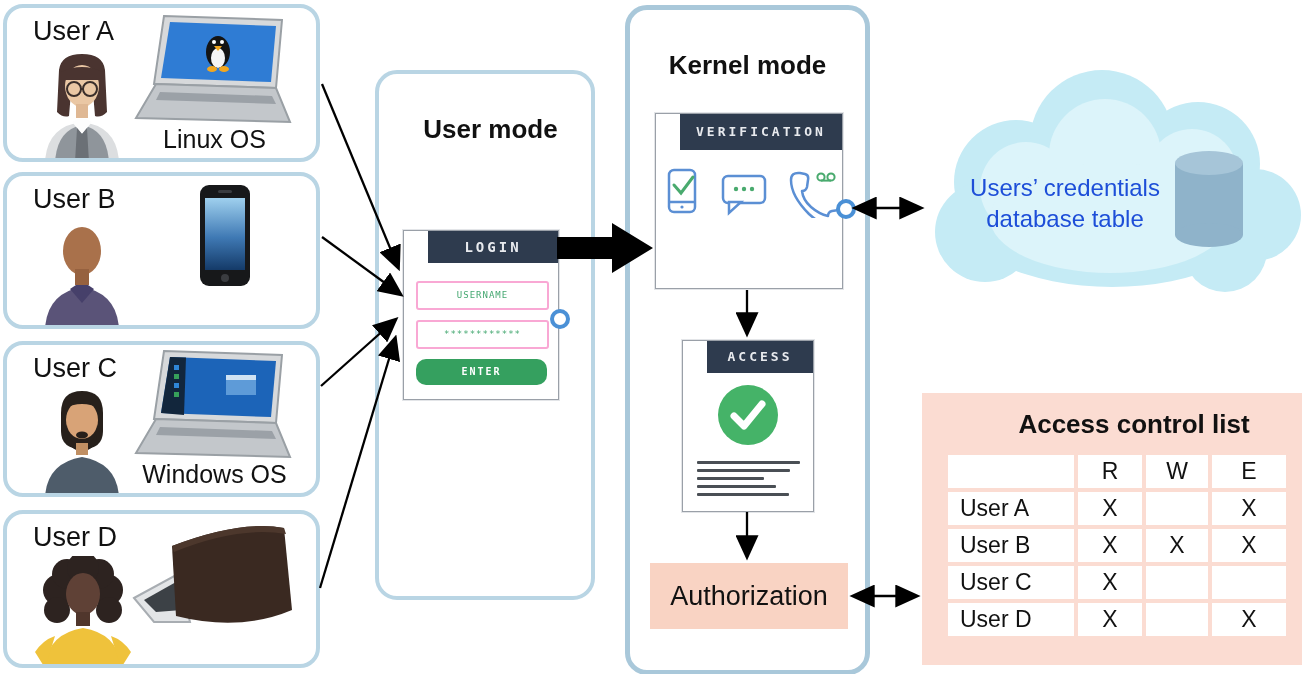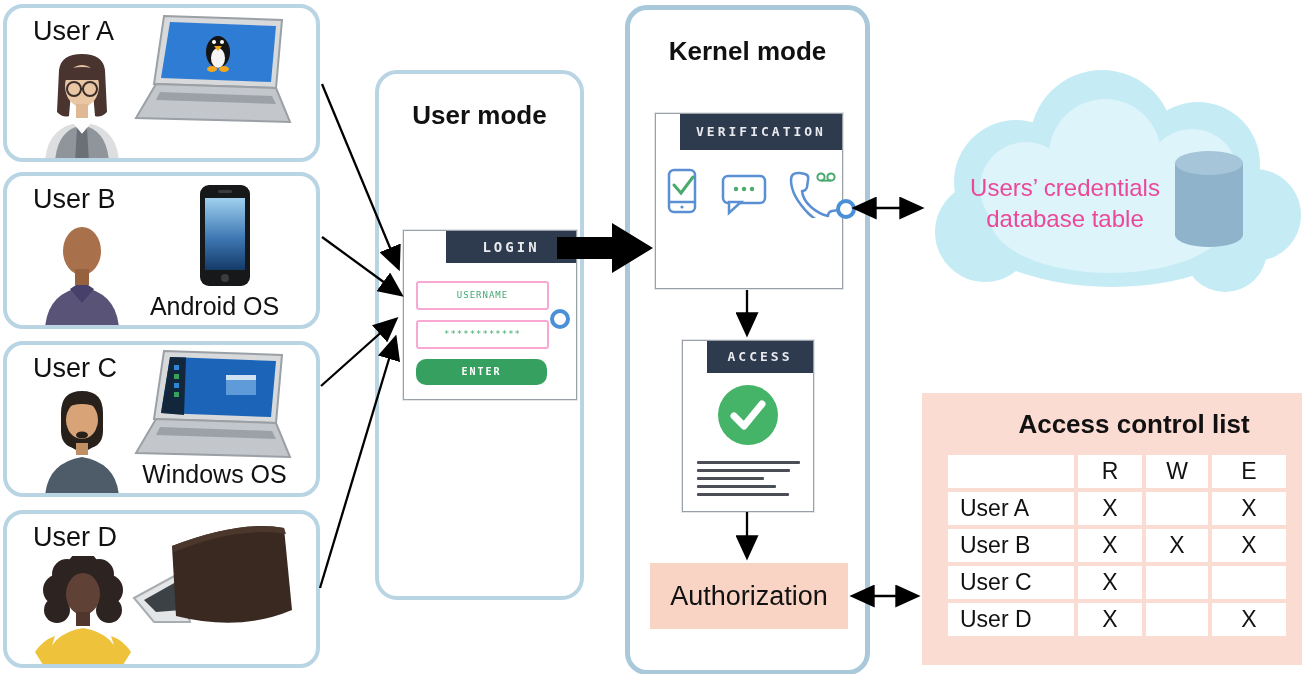--- a/index.html
+++ b/index.html
@@ -9,29 +9,29 @@
   
   .user-card{position:absolute;left:3px;width:309px;background:#fff;
     border:4px solid #b9d5e4;border-radius:20px;overflow:hidden;}
   .user-label{position:absolute;left:26px;top:8px;font-size:27px;color:#111;}
   .os-label{position:absolute;left:105px;width:205px;bottom:4px;text-align:center;font-size:25px;color:#111;}
   .avatar{position:absolute;left:34px;bottom:-4px;}
   .device{position:absolute;}
 
   
   .mode-box{position:absolute;background:#fff;border-radius:22px;}
-  #user-mode{left:375px;top:70px;width:201px;height:522px;border:4px solid #b9d5e4;}
+  #user-mode{left:375px;top:70px;width:201px;height:522px;border:4px solid #b9d5e4;padding-left:11px;}
   #kernel-mode{left:625px;top:5px;width:235px;height:660px;border:5px solid #a9c8da;}
-  .mode-title{text-align:center;font-size:26px;font-weight:bold;color:#111;margin-top:26px;}
+  .mode-title{text-align:center;font-size:26px;font-weight:bold;color:#111;margin-top:40px;}
 
   
   .panel-card{position:absolute;background:#fff;border:1px solid #9aa0a8;box-shadow:0 0 0 1px #e3e5e8;}
   .panel-head{background:#2e3b4e;color:#e8eaee;font-family:"DejaVu Sans Mono",monospace;
     text-align:center;letter-spacing:3px;font-weight:bold;margin-left:24px;}
-  #login-card{left:403px;top:230px;width:154px;height:168px;padding-left:18px;}
+  #login-card{left:403px;top:230px;width:154px;height:168px;}
   #login-card .panel-head{height:32px;line-height:32px;font-size:14px;}
   .login-field{position:absolute;left:12px;width:129px;height:25px;border:2px solid #f9a8d4;border-radius:3px;
     text-align:center;line-height:25px;font-family:"DejaVu Sans Mono",monospace;font-size:9px;
     color:#45a871;letter-spacing:1px;background:#fff;}
   #login-enter{position:absolute;left:12px;width:131px;height:26px;background:#35a05f;border-radius:10px;
     text-align:center;line-height:26px;color:#fff;font-family:"DejaVu Sans Mono",monospace;font-size:10px;
     font-weight:bold;letter-spacing:2px;}
   #verification-card{left:655px;top:113px;width:186px;height:174px;}
   #verification-card .panel-head{height:36px;line-height:36px;font-size:13px;}
   .verif-icons{position:absolute;left:0;top:52px;width:100%;display:flex;justify-content:center;gap:14px;}
@@ -41,21 +41,21 @@
   .doc-lines{position:absolute;left:14px;top:120px;width:104px;}
   .doc-lines div{height:3px;background:#4a4f55;margin-bottom:5px;border-radius:1px;}
 
   
   #authorization{position:absolute;left:650px;top:563px;width:198px;height:66px;background:#f9d3c3;
     display:flex;align-items:center;justify-content:center;font-size:27px;color:#111;}
 
   
   #cloud{position:absolute;left:930px;top:60px;width:372px;height:238px;}
   #cloud-text{position:absolute;left:955px;top:172px;width:220px;text-align:center;
-    font-size:24px;color:#ec4899;line-height:31px;}
+    font-size:24px;color:#1d4ed8;line-height:31px;}
   #db-cylinder{position:absolute;left:1172px;top:150px;}
 
   
   #acl-panel{position:absolute;left:922px;top:393px;width:380px;height:272px;background:#fbdcd2;}
   #acl-title{text-align:center;font-size:26px;font-weight:bold;margin-top:16px;color:#111;padding-left:44px;}
   #acl-table{position:absolute;left:26px;top:62px;display:grid;
     grid-template-columns:126px 64px 62px 74px;grid-auto-rows:33px;gap:4px;}
   .acl-cell{background:#fff;font-size:23px;display:flex;align-items:center;justify-content:center;color:#111;}
   .acl-cell.name{justify-content:flex-start;padding-left:12px;}
 
@@ -92,20 +92,21 @@
         <ellipse cx="88" cy="44" rx="7" ry="10" fill="#f5f5f5"></ellipse>
         <circle cx="84" cy="28" r="2" fill="#fff"></circle>
           <circle cx="92" cy="28" r="2" fill="#fff"></circle>
         <polygon points="84,32 92,32 88,37" fill="#f2a71f"></polygon>
         <ellipse cx="82" cy="55" rx="5" ry="3" fill="#f2a71f"></ellipse>
         <ellipse cx="94" cy="55" rx="5" ry="3" fill="#f2a71f"></ellipse>
       </g>
       <polygon points="6,104 26,70 146,74 160,108" fill="#c3c7cb" stroke="#9aa0a5" stroke-width="2"></polygon>
       <polygon points="30,78 142,82 146,90 26,86" fill="#9ba1a7"></polygon>
     </svg>
+    <div class="os-label">Linux OS</div>
   </div>
 
   <div class="user-card" style="top:172px;height:149px;">
     <div class="user-label">User B</div>
     <svg class="avatar" width="82" height="110" viewBox="0 0 82 110">
       <ellipse cx="41" cy="32" rx="19" ry="24" fill="#a9714b"></ellipse>
       <rect x="34" y="50" width="14" height="16" fill="#96613f"></rect>
       <path d="M4,110 Q6,74 41,68 Q76,74 78,110 Z" fill="#5a5378"></path>
       <path d="M29,70 L41,84 L53,70 L47,66 L35,66 Z" fill="#46406a"></path>
     </svg>
@@ -115,21 +116,20 @@
           <linearGradient id="ph" x1="0" y1="0" x2="0" y2="1">
         <stop offset="0" stop-color="#9fd0ee"></stop>
             <stop offset="0.55" stop-color="#3f79b4"></stop>
             <stop offset="1" stop-color="#143a68"></stop>
       </linearGradient>
         </defs>
       <rect x="9" y="14" width="40" height="72" fill="url(#ph)"></rect>
       <circle cx="29" cy="94" r="4" fill="#3a3c40"></circle>
       <rect x="22" y="6" width="14" height="3" rx="1.5" fill="#3a3c40"></rect>
     </svg>
-    <div class="os-label">Android OS</div>
   </div>
 
   <div class="user-card" style="top:341px;height:148px;">
     <div class="user-label">User C</div>
     <svg class="avatar" width="82" height="110" viewBox="0 0 82 110">
       <path d="M20,26 Q20,4 41,4 Q62,4 62,26 L62,44 Q62,62 41,62 Q20,62 20,44 Z" fill="#27201b"></path>
       <ellipse cx="41" cy="33" rx="16" ry="19" fill="#d8a377"></ellipse>
       <path d="M22,22 Q41,12 60,22 L60,16 Q54,6 41,6 Q28,6 22,16 Z" fill="#27201b"></path>
       <path d="M26,38 Q27,58 41,58 Q55,58 56,38 L56,48 Q54,64 41,64 Q28,64 26,48 Z" fill="#27201b"></path>
       <ellipse cx="41" cy="48" rx="6" ry="3.5" fill="#27201b"></ellipse>

